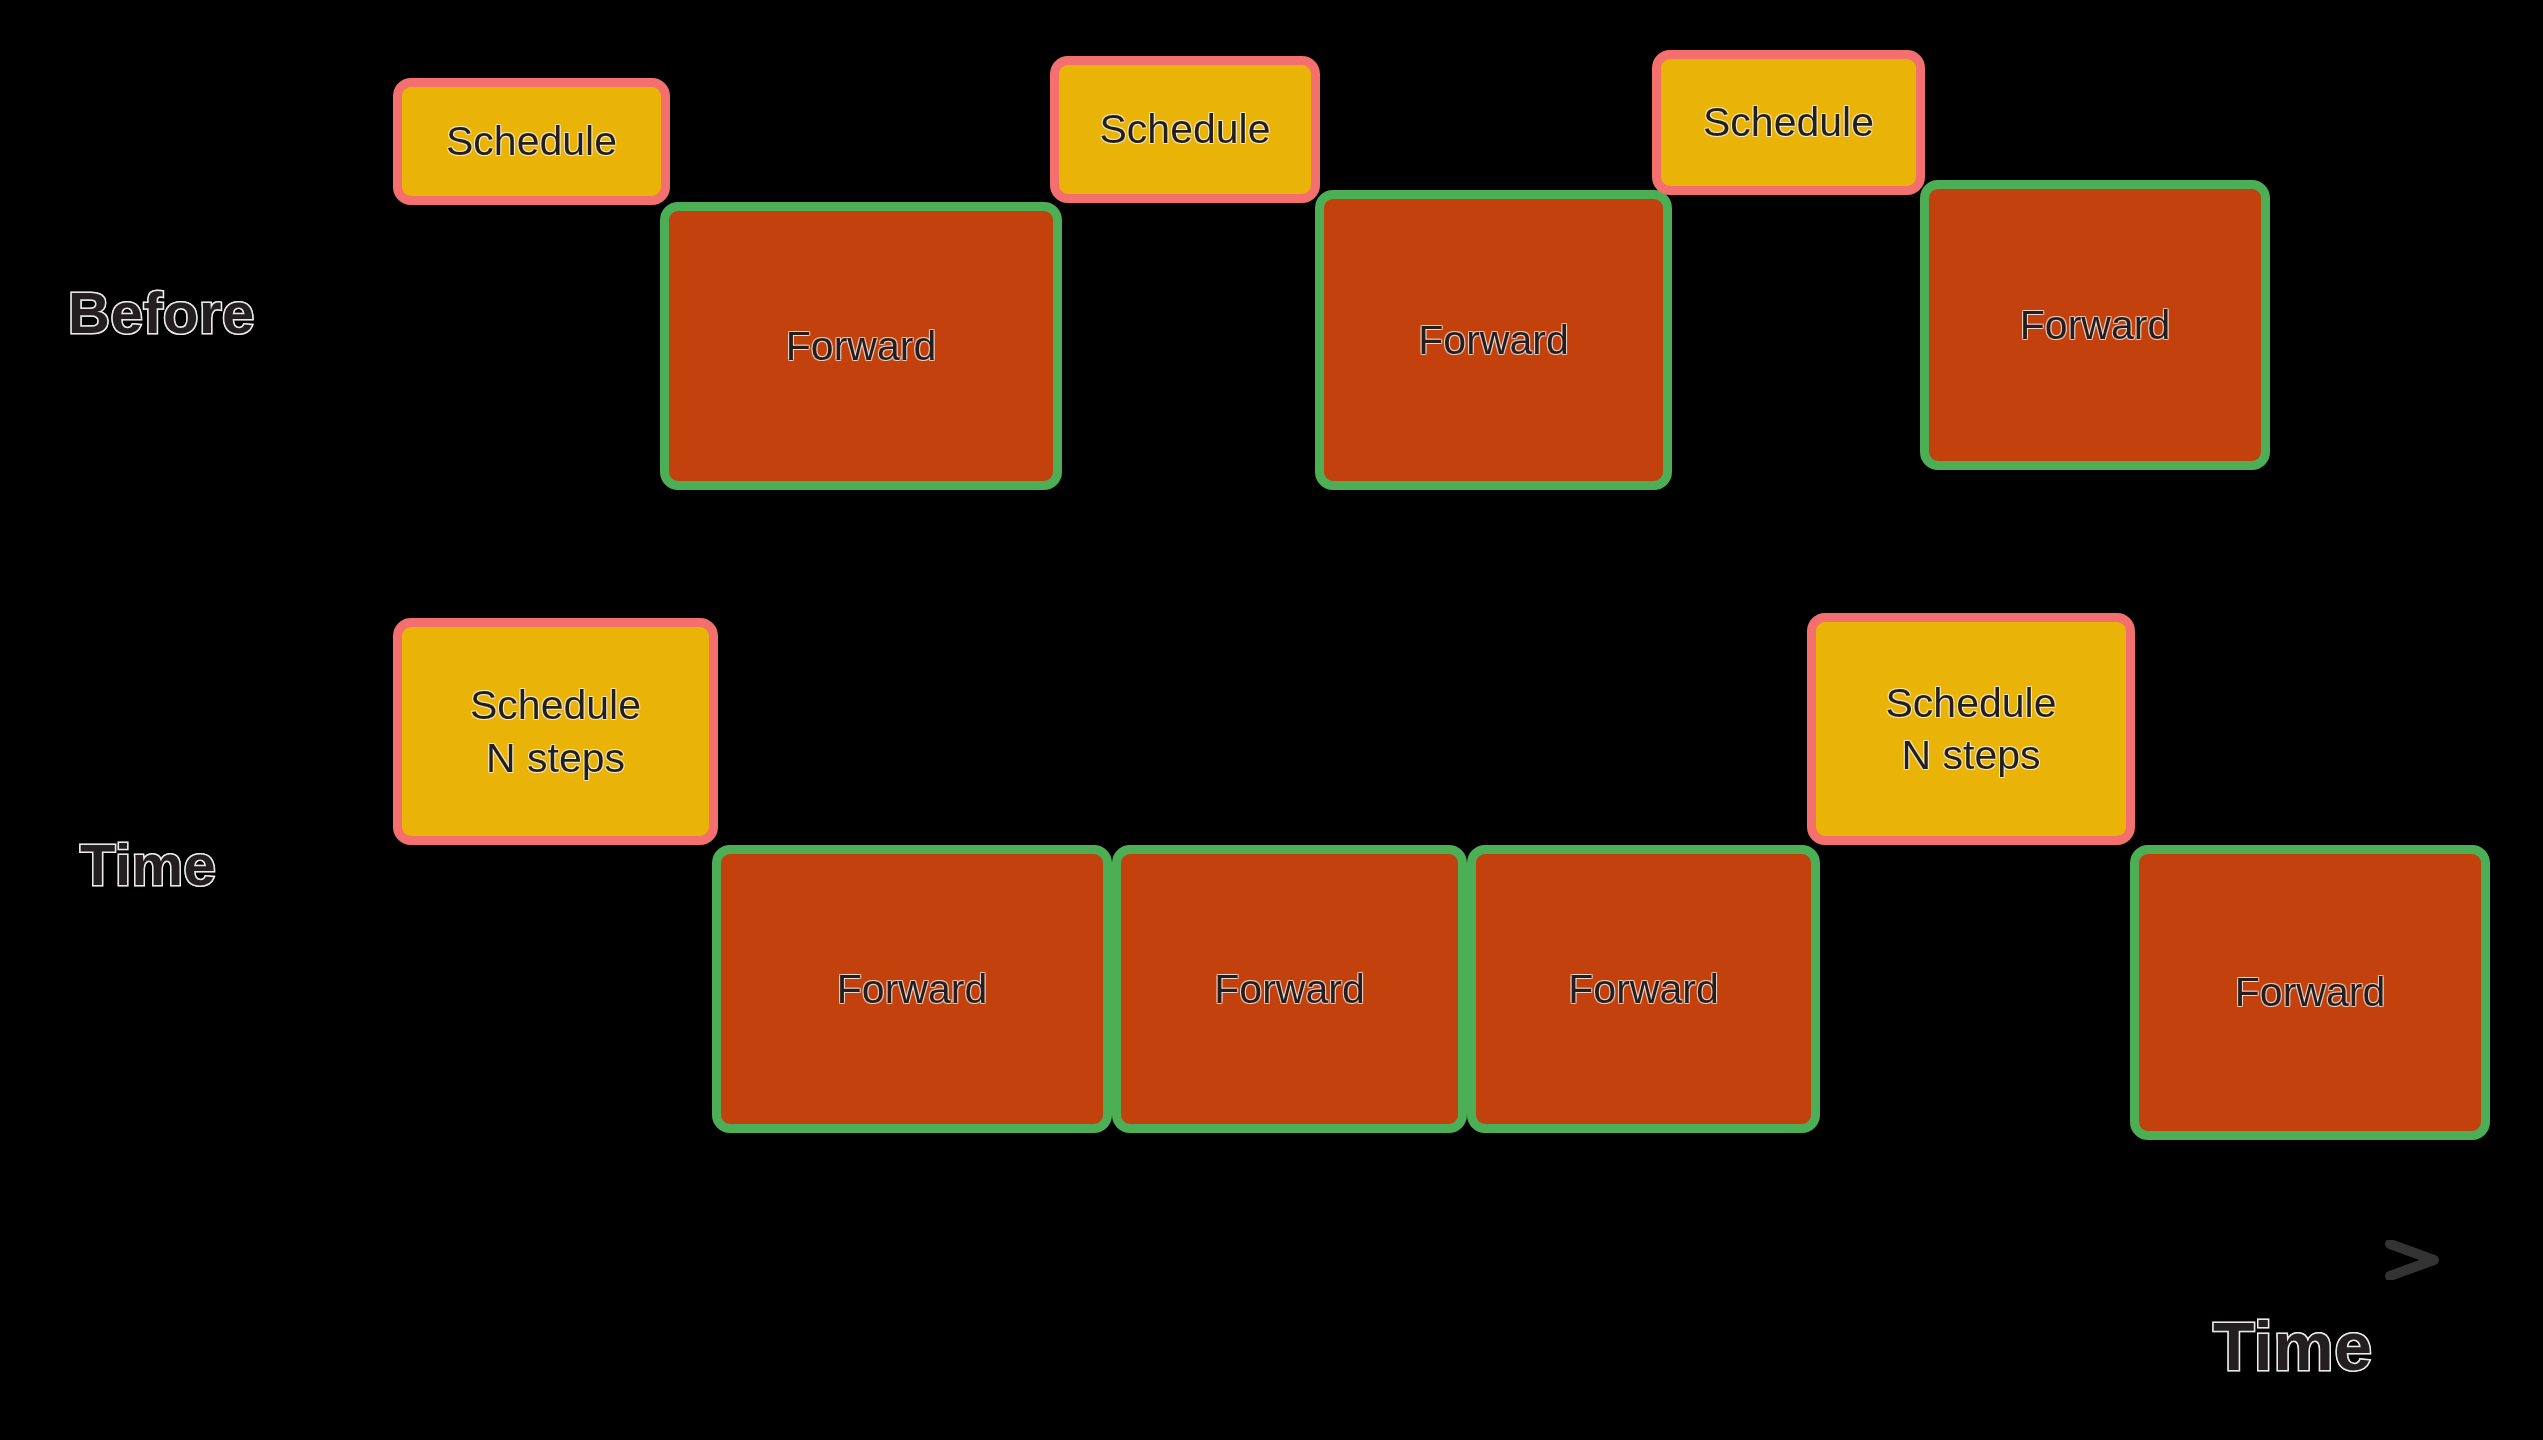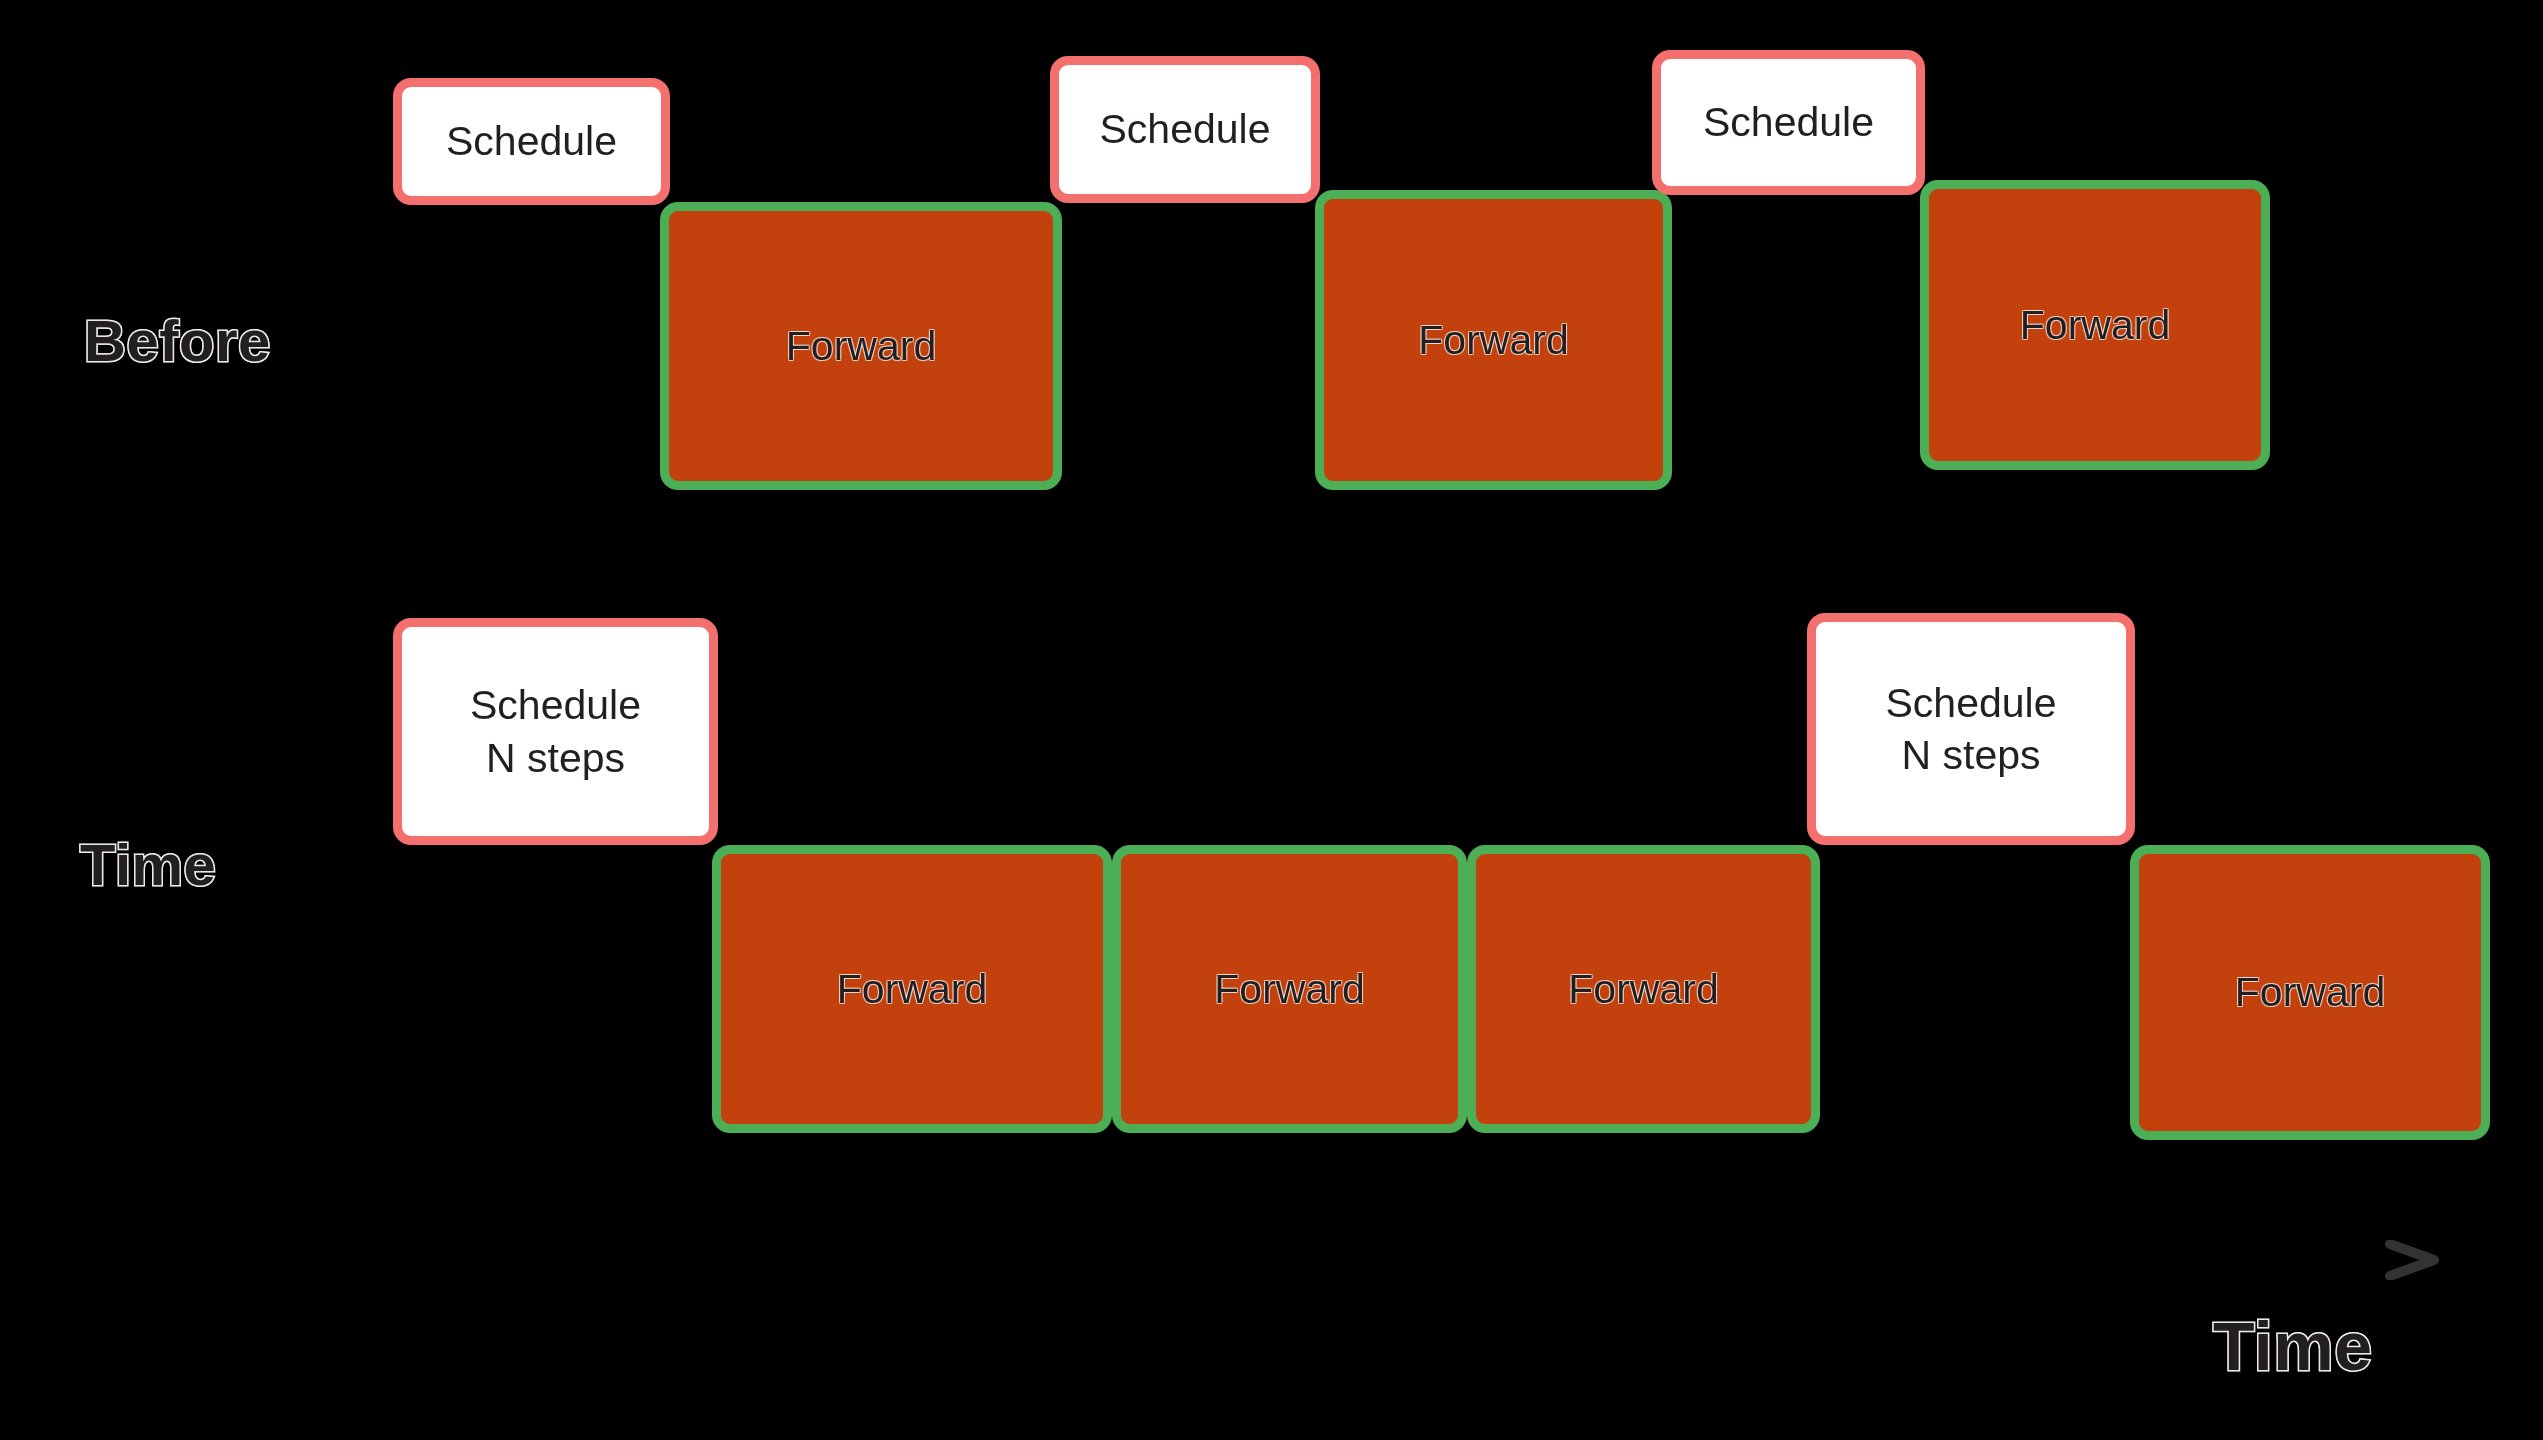--- a/index.html
+++ b/index.html
@@ -31,21 +31,21 @@
     letter-spacing: 0.5px;
     white-space: nowrap;
     -webkit-text-stroke: 3px #ffffff;
     paint-order: stroke fill;
     text-shadow:
       -1px -1px 0 #e9e9e9,
        1px -1px 0 #e9e9e9,
       -1px  1px 0 #e9e9e9,
        1px  1px 0 #e9e9e9;
   }
-  #label-before { left: 84px; top: 284px; margin-top: 28px; }
+  #label-before { left: 68px; top: 284px; }
   #label-after  { left: 80px; top: 836px; }
   #label-time   { left: 2213px; top: 1312px; font-size: 68px; }
 
   
   .block {
     position: absolute;
     box-sizing: border-box;
     display: flex;
     align-items: center;
     justify-content: center;
@@ -60,21 +60,21 @@
     color: #231f20;
     line-height: 1.28;
     text-shadow:
       -1px -1px 0 rgba(255,255,255,.55),
        1px -1px 0 rgba(255,255,255,.55),
       -1px  1px 0 rgba(255,255,255,.55),
        1px  1px 0 rgba(255,255,255,.55);
   }
 
   .block.schedule {
-    background: #ffffff;
+    background: #eab308;
     border: 9px solid #f4706e;
   }
   .block.forward {
     background: #c2410c;
     border: 9px solid #4cae55;
   }
 
   .block.schedule .block-label { font-size: 41px; }
   .block.forward  .block-label { font-size: 41px; }
   .block.schedule.multiline .block-label { font-size: 41px; }

